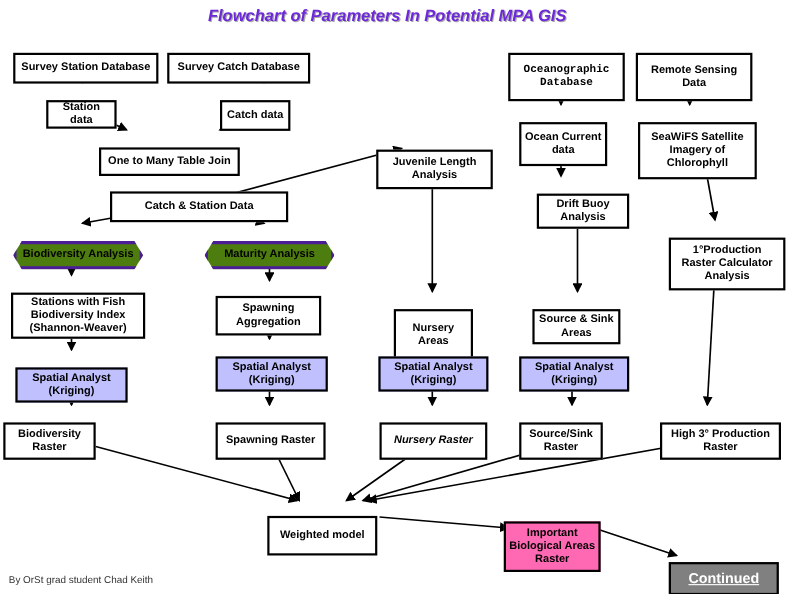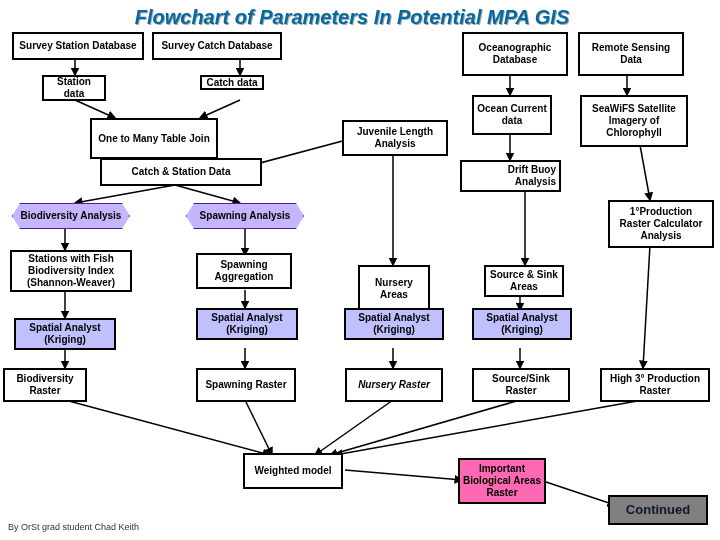--- a/index.html
+++ b/index.html
@@ -8,24 +8,24 @@
       height: 540px;
       background: #ffffff;
       font-family: Arial, sans-serif;
       font-size: 11px;
       overflow: hidden;
       position: relative;
     }
 
     .page-title {
       text-align: center;
-      font-size: 20px;
+      font-size: 15px;
       font-weight: bold;
       font-style: italic;
-      color: #0369a1;
+      color: #6d28d9;
       padding: 6px 16px 4px 0;
       text-shadow: 1px 1px 0 #aaa;
     }
 
     
     .arrows-svg {
       position: absolute;
       top: 0; left: 0;
       width: 720px;
       height: 540px;
@@ -37,54 +37,56 @@
     .box {
       position: absolute;
       z-index: 2;
       text-align: center;
       display: flex;
       align-items: center;
       justify-content: center;
       font-size: 10px;
       font-weight: bold;
       line-height: 1.2;
+      margin-top: 16px;
     }
 
     .box-rect {
       border: 2px solid #000;
       background: #ffffff;
       padding: 3px;
     }
 
     .box-rect-blue {
       border: 2px solid #000;
       background: #c0c0ff;
       padding: 3px;
     }
 
     .box-para {
-      background: #c4b5fd;
-      border: 1px solid #4c1d95;
+      background: #4d7c0f;
+      border: 3px solid #4c1d95;
       padding: 3px;
       clip-path: polygon(8px 0%, calc(100% - 8px) 0%, 100% 50%, calc(100% - 8px) 100%, 8px 100%, 0% 50%);
     }
 
     .box-pink {
       background: #ff69b4;
       border: 2px solid #000;
       padding: 3px;
     }
 
     .continued-box {
       background: #808080;
-      color: #0f172a;
+      color: #ffffff;
       border: 2px solid #000;
       padding: 4px 8px;
       font-size: 13px;
       font-weight: bold;
+      text-decoration: underline;
     }
 
     .footer-text {
       position: absolute;
       bottom: 8px;
       left: 8px;
       font-size: 9px;
       color: #333;
       z-index: 2;
     }
@@ -167,42 +169,42 @@
 </div>
 
 <div class="box box-rect" style="left:152px;top:32px;width:130px;height:28px;">
   <span>Survey Catch Database</span>
 </div>
 
 <div class="box box-rect" style="left:42px;top:75px;width:64px;height:26px;">
   <span>Station data</span>
 </div>
 
-<div class="box box-rect" style="left:200px;top:75px;width:64px;height:15px;">
+<div class="box box-rect" style="left:200px;top:75px;width:64px;height:28px;">
   <span>Catch data</span>
 </div>
 
-<div class="box box-rect" style="left:90px;top:118px;width:128px;height:41px;">
+<div class="box box-rect" style="left:90px;top:118px;width:128px;height:26px;">
   <span>One to Many Table Join</span>
 </div>
 
 <div class="box box-rect" style="left:342px;top:120px;width:106px;height:36px;">
   <span>Juvenile Length Analysis</span>
 </div>
 
 <div class="box box-rect" style="left:100px;top:158px;width:162px;height:28px;">
   <span>Catch &amp; Station Data</span>
 </div>
 
 <div class="box box-para" style="left:12px;top:203px;width:118px;height:26px;">
   <span>Biodiversity Analysis</span>
 </div>
 
 <div class="box box-para" style="left:186px;top:203px;width:118px;height:26px;">
-  <span>Spawning Analysis</span>
+  <span>Maturity Analysis</span>
 </div>
 
 <div class="box box-rect" style="left:10px;top:250px;width:122px;height:42px;">
   <span>Stations with Fish Biodiversity Index (Shannon-Weaver)</span>
 </div>
 
 <div class="box box-rect" style="left:196px;top:253px;width:96px;height:36px;">
   <span>Spawning Aggregation</span>
 </div>
 
@@ -223,57 +225,57 @@
 </div>
 
 <div class="box box-rect-blue" style="left:344px;top:308px;width:100px;height:32px;">
   <span>Spatial Analyst (Kriging)</span>
 </div>
 
 <div class="box box-rect-blue" style="left:472px;top:308px;width:100px;height:32px;">
   <span>Spatial Analyst (Kriging)</span>
 </div>
 
-<div class="box box-rect" style="left:462px;top:32px;width:106px;height:44px;">
+<div class="box box-rect" style="left:462px;top:32px;width:106px;height:44px;font-family:Liberation Mono, monospace;">
   <span>Oceanographic Database</span>
 </div>
 
 <div class="box box-rect" style="left:578px;top:32px;width:106px;height:44px;">
   <span>Remote Sensing Data</span>
 </div>
 
 <div class="box box-rect" style="left:472px;top:95px;width:80px;height:40px;">
   <span>Ocean Current data</span>
 </div>
 
 <div class="box box-rect" style="left:580px;top:95px;width:108px;height:52px;">
   <span>SeaWiFS Satellite Imagery of Chlorophyll</span>
 </div>
 
-<div class="box box-rect" style="left:460px;top:160px;width:101px;height:32px;text-align:right;">
+<div class="box box-rect" style="left:488px;top:160px;width:84px;height:32px;">
   <span>Drift Buoy Analysis</span>
 </div>
 
 <div class="box box-rect" style="left:608px;top:200px;width:106px;height:48px;">
   <span>1°Production Raster Calculator Analysis</span>
 </div>
 
 <div class="box box-rect" style="left:3px;top:368px;width:84px;height:34px;">
   <span>Biodiversity Raster</span>
 </div>
 
 <div class="box box-rect" style="left:196px;top:368px;width:100px;height:34px;">
   <span>Spawning Raster</span>
 </div>
 
 <div class="box box-rect" style="left:345px;top:368px;width:98px;height:34px;font-style:italic;">
   <span>Nursery Raster</span>
 </div>
 
-<div class="box box-rect" style="left:472px;top:368px;width:98px;height:34px;">
+<div class="box box-rect" style="left:472px;top:368px;width:76px;height:34px;">
   <span>Source/Sink Raster</span>
 </div>
 
 <div class="box box-rect" style="left:600px;top:368px;width:110px;height:34px;">
   <span>High 3° Production Raster</span>
 </div>
 
 <div class="box box-rect" style="left:243px;top:453px;width:100px;height:36px;">
   <span>Weighted model</span>
 </div>

